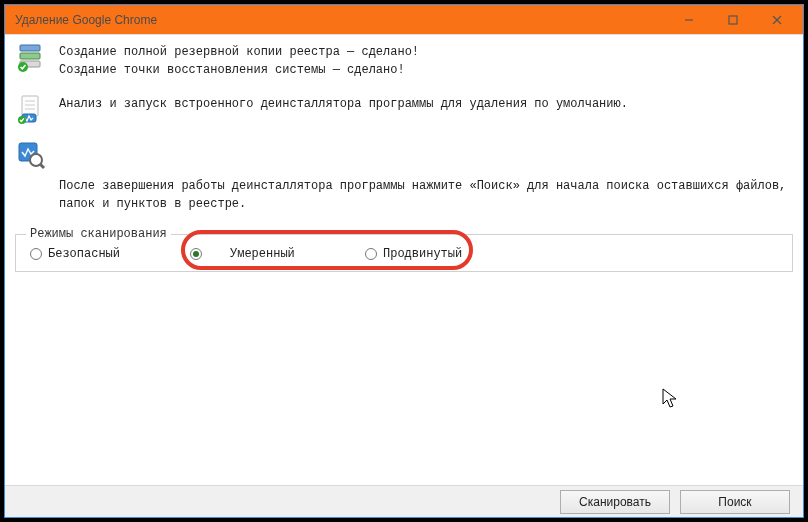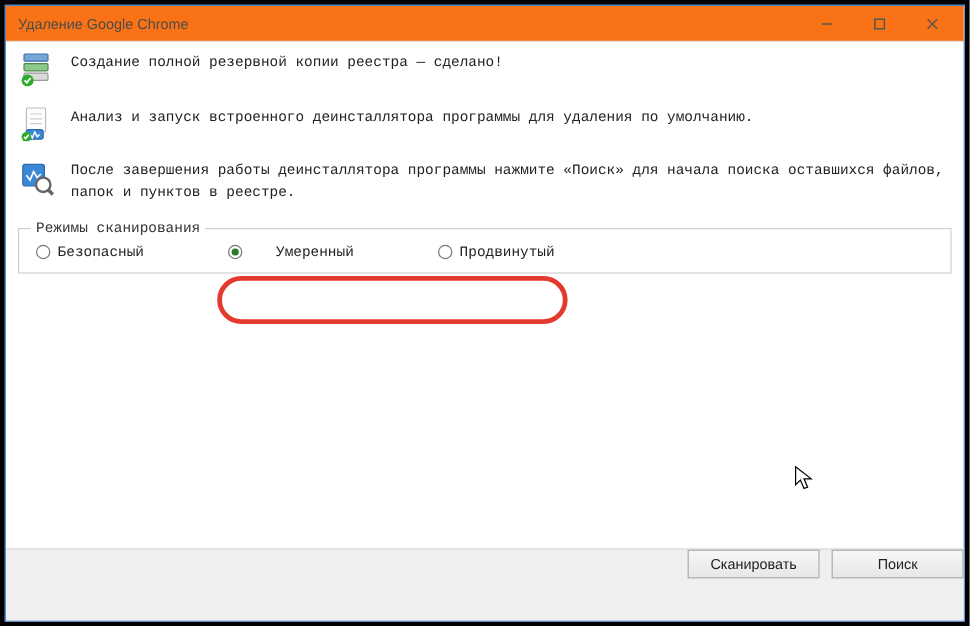--- a/index.html
+++ b/index.html
@@ -61,21 +61,21 @@
     margin-bottom: 14px;
     align-items: flex-start;
   }
   .row .icon {
     width: 32px; height: 32px;
     flex: 0 0 32px;
     margin-right: 12px;
     display: flex; align-items: center; justify-content: center;
   }
   .row .text { flex: 1; line-height: 1.5; padding-top: 2px; }
-  .row.row3 .text { padding-top: 0; }
+  .row.row3 .text { padding-top: 0; margin-top: 38px; }
 
   fieldset.scan {
     border: 1px solid #d0d0d0;
     margin: 10px 0 12px 0;
     padding: 6px 10px 10px 10px;
     position: relative;
   }
   fieldset.scan legend {
     font-size: 12px;
     padding: 0 4px;
@@ -106,25 +106,25 @@
   .radio-adv  { margin-left: 0; }
 
   .highlight {
     position: absolute;
     border: 4px solid #e33a2c;
     border-radius: 22px;
     pointer-events: none;
   }
 
   .footer {
-    height: 60px;
+    height: 32px;
     background: #f0f0f0;
     border-top: 1px solid #d9d9d9;
-    display: flex; justify-content: flex-end;
-    padding: 0 0; gap: 10px;
+    display: flex; align-items: center; justify-content: flex-end;
+    padding: 0 13px; gap: 10px;
   }
   .btn {
     min-width: 110px; height: 24px;
     border: 1px solid #adadad;
     background: linear-gradient(#f7f7f7,#e7e7e7);
     display: flex; align-items: center; justify-content: center;
     font-size: 12px;
     cursor: pointer;
   }
 
@@ -168,20 +168,21 @@
         <svg width="30" height="30" viewBox="0 0 30 30">
           <rect x="4" y="3" width="20" height="6" rx="1" fill="#7aa7d9" stroke="#3a6fa8"></rect>
           <rect x="4" y="11" width="20" height="6" rx="1" fill="#8ec98e" stroke="#4a8a4a"></rect>
           <rect x="4" y="19" width="20" height="6" rx="1" fill="#dadada" stroke="#999"></rect>
           <circle cx="7" cy="25" r="5" fill="#2eab2e"></circle>
           <path d="M4.5 25 l1.8 1.8 3.2-3.8" fill="none" stroke="#fff" stroke-width="1.6"></path>
         </svg>
       </div>
       <div class="text">
         <div>Создание полной резервной копии реестра — сделано!</div>
+        <div>Создание точки восстановления системы — сделано!</div>
       </div>
     </div>
 
     <div class="row">
       <div class="icon">
         <svg width="30" height="30" viewBox="0 0 30 30">
           <rect x="6" y="2" width="16" height="20" rx="1" fill="#fdfdfd" stroke="#bbb"></rect>
           <line x1="9" y1="7" x2="19" y2="7" stroke="#ccc"></line>
           <line x1="9" y1="11" x2="19" y2="11" stroke="#ccc"></line>
           <line x1="9" y1="15" x2="19" y2="15" stroke="#ccc"></line>

